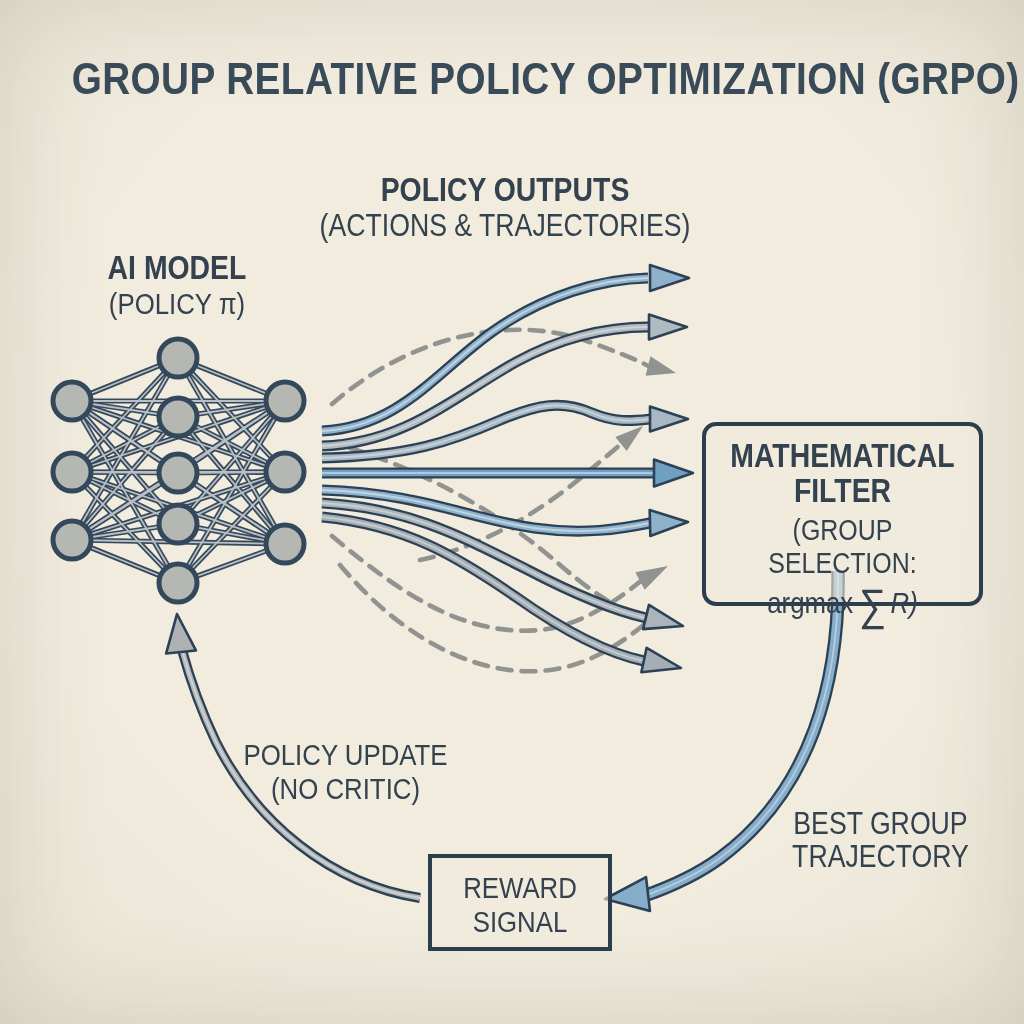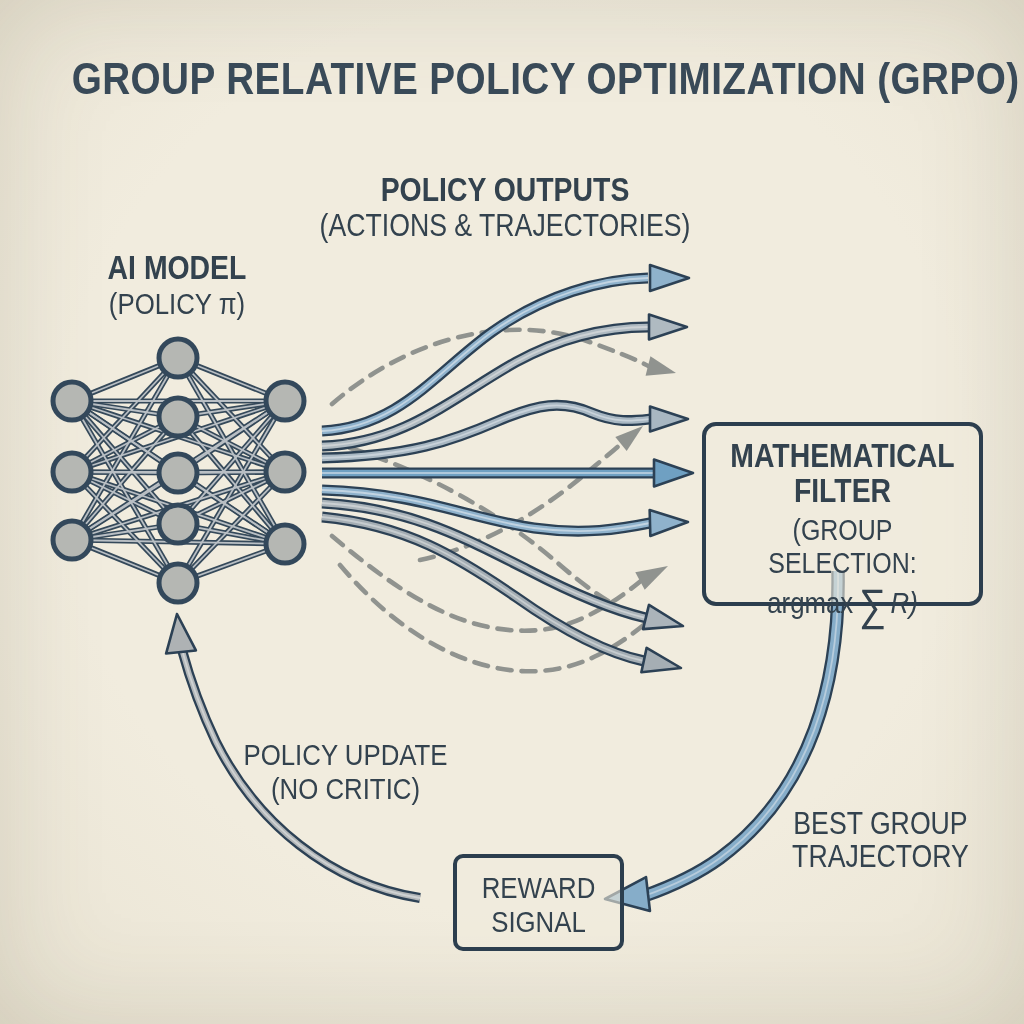--- a/index.html
+++ b/index.html
@@ -22,21 +22,21 @@
   #policy-update{left:188px;top:738px;width:315px;font-size:30px;}
   #best-group{left:753px;top:808px;width:255px;font-size:31px;line-height:1.05;}
   .diagram-box{position:absolute;border:4px solid #2C3E4E;background:rgba(240,235,220,0.6);box-sizing:border-box;}
   #filter-box{left:702px;top:382px;width:281px;height:184px;border-radius:14px;margin-top:40px;}
   #filter-box .inner{padding-top:13px;}
   #filter-box .b1{font-size:33px;font-weight:bold;line-height:1.06;}
   #filter-box .b2{font-size:29px;line-height:1.15;margin-top:5px;}
   #filter-box .b3{font-size:30px;line-height:1.1;}
   .sum{font-size:44px;font-weight:normal;vertical-align:-7px;margin-left:7px;}
   .rvar{font-style:italic;margin-left:5px;}
-  #reward-box{left:428px;top:854px;width:171px;height:97px;border-radius:10px;margin-left:25px;}
+  #reward-box{left:428px;top:854px;width:184px;height:97px;border-radius:0;}
   #reward-box .inner{padding-top:13px;}
   #reward-box .b1{font-size:30px;line-height:1.12;}
   .inner{text-align:center;}
   #art{position:absolute;left:0;top:0;pointer-events:none;}
 </style>
 </head>
 <body>
 
 <div id="canvas">
 

